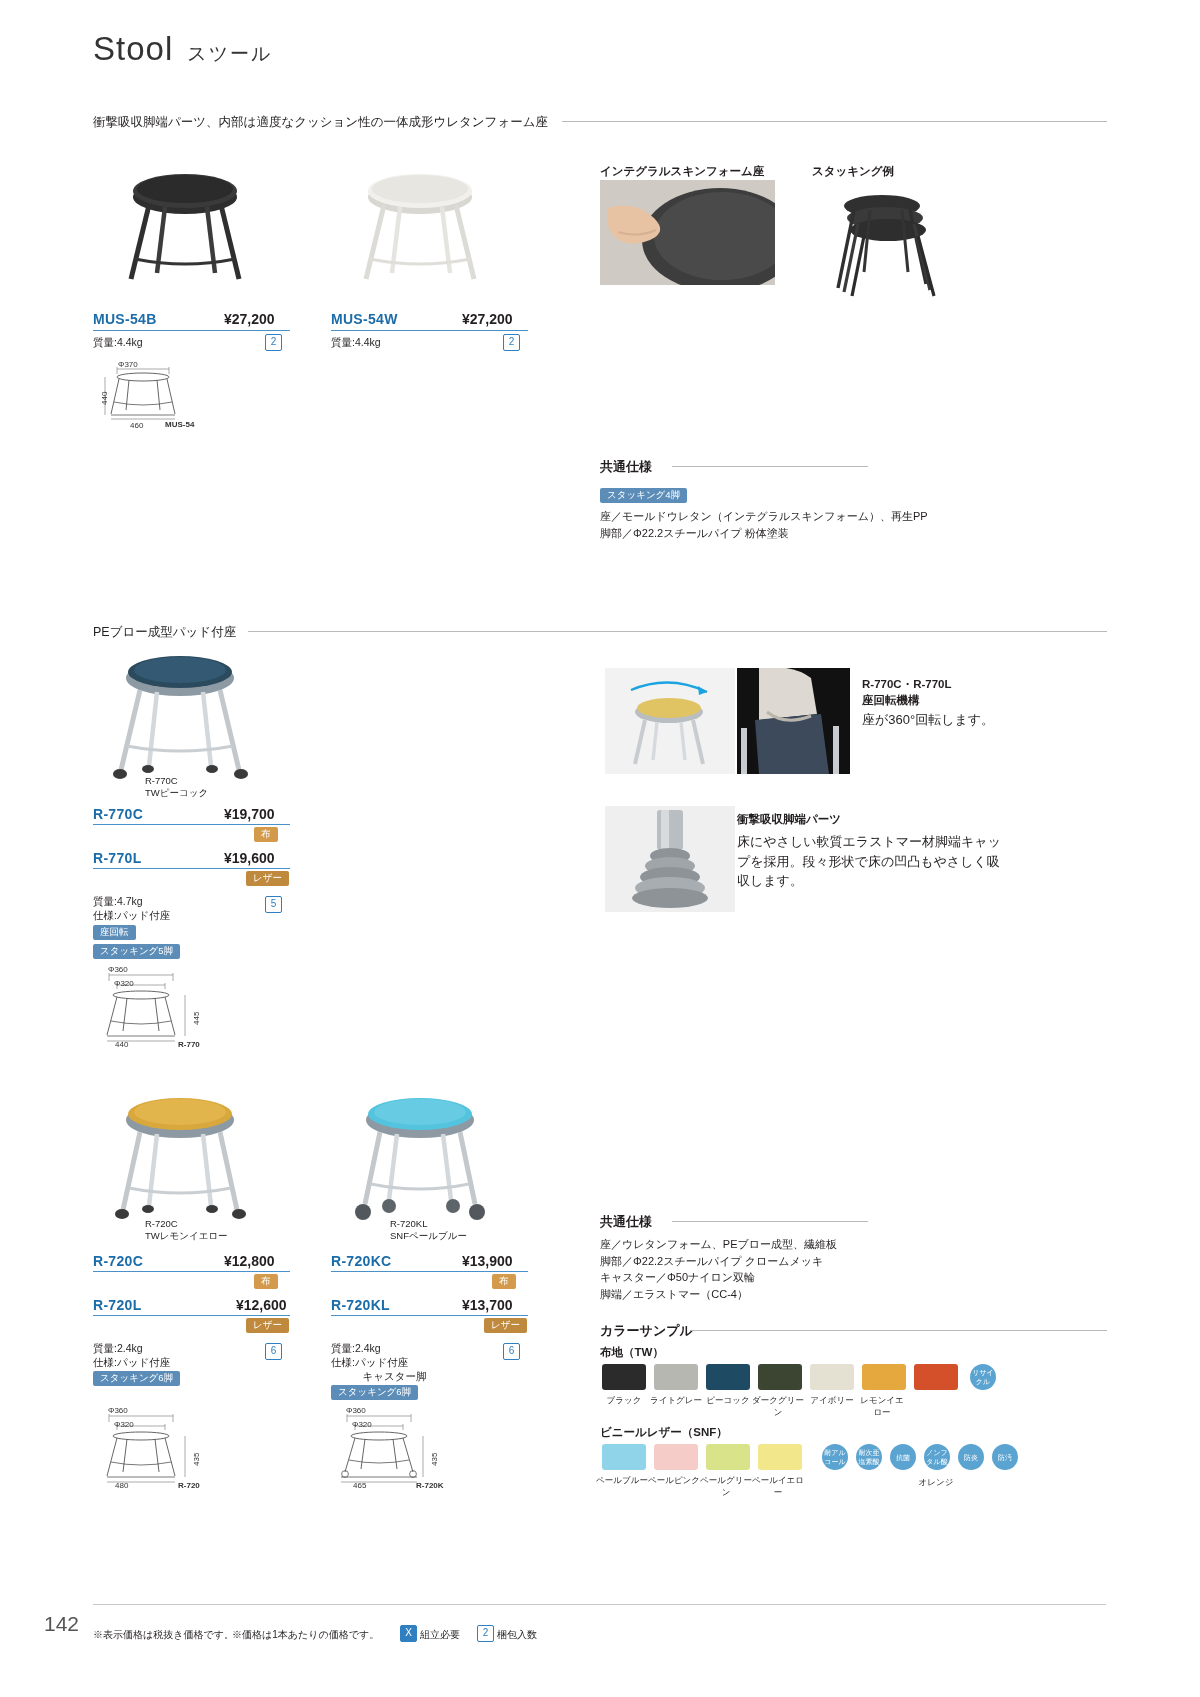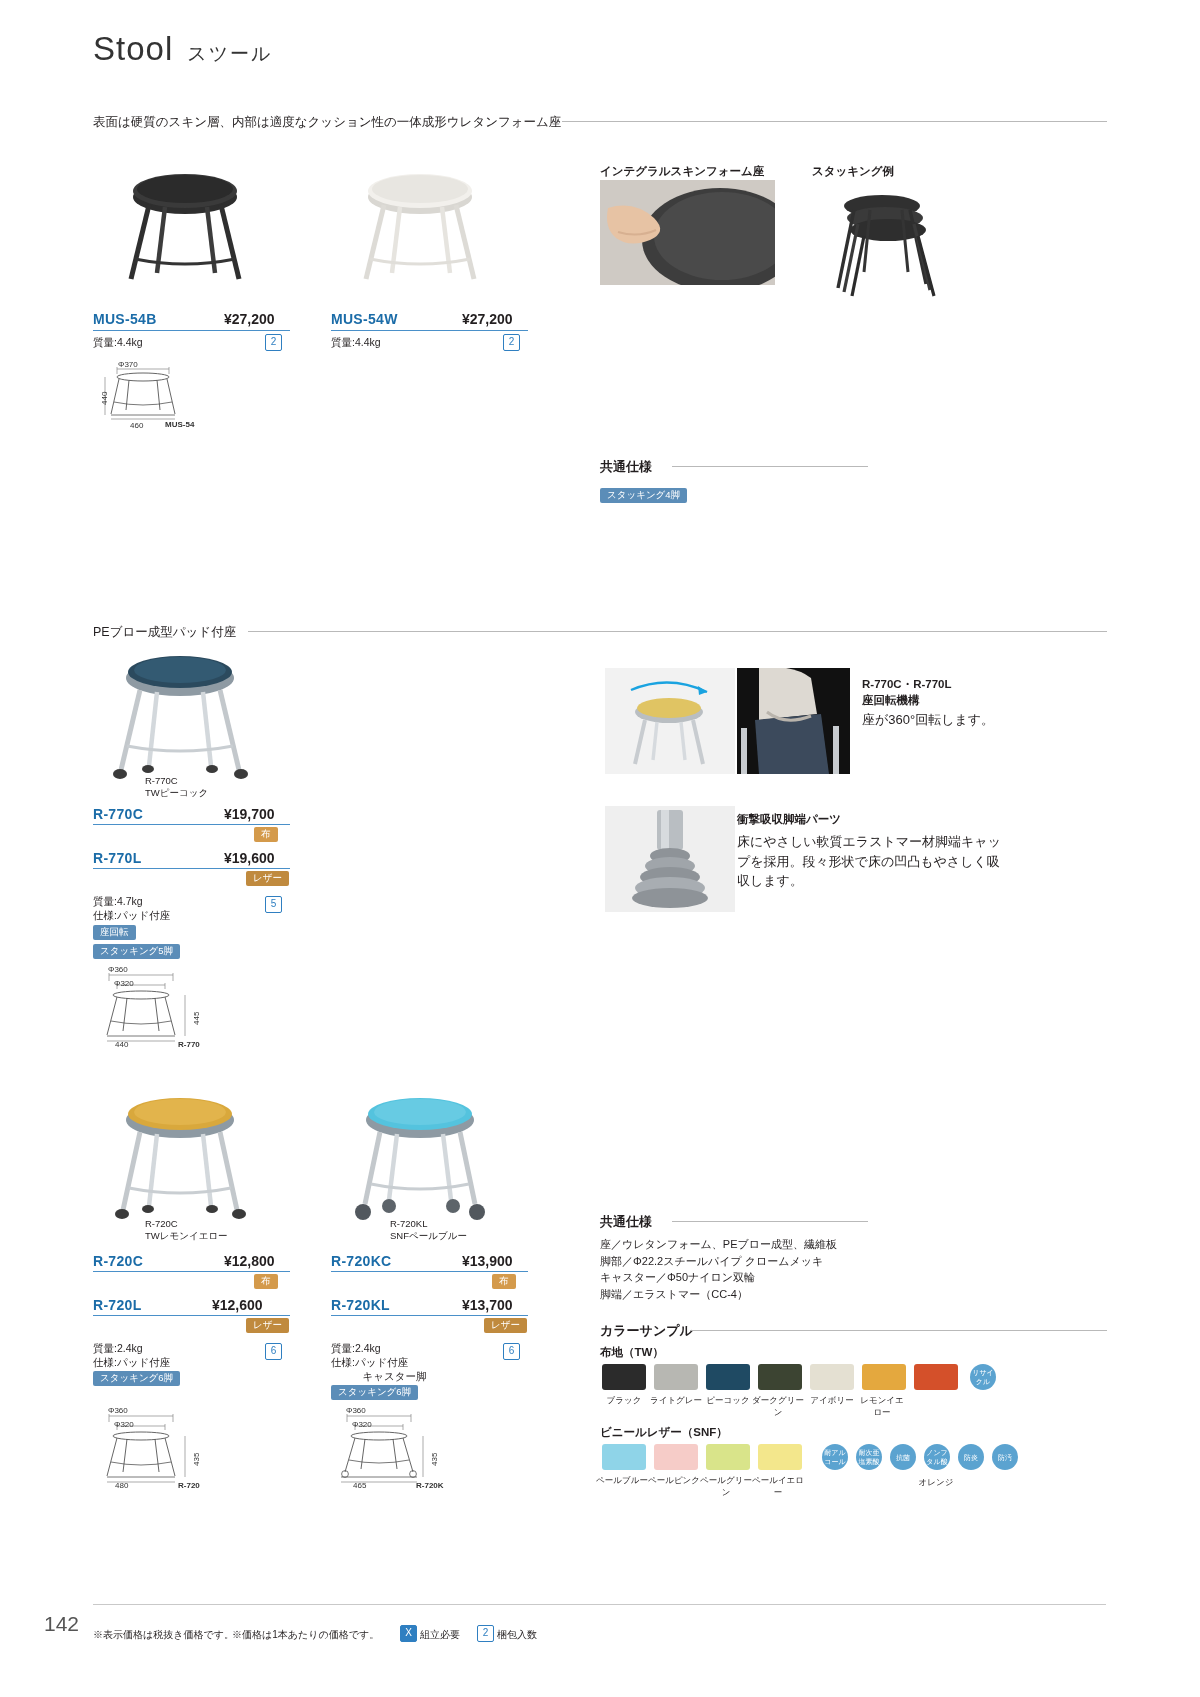--- a/index.html
+++ b/index.html
@@ -60,21 +60,21 @@
 </style>
 </head>
 <body>
 
 <div class="page">
 
   <div class="title">
     <span>Stool</span><span class="jp">スツール</span>
   </div>
 
-  <div class="sec-head" style="left:93px;top:114px;">表面は硬質のスキン層、内部は適度なクッション性の一体成形ウレタンフォーム座</div>
+  <div class="sec-head" style="left:93px;top:114px;">衝撃吸収脚端パーツ、内部は適度なクッション性の一体成形ウレタンフォーム座</div>
   <div class="rule" style="left:562px;top:121px;width:545px;"></div>
 
   <div class="photo" style="left:95px;top:155px;width:180px;height:140px;">
     <svg width="180" height="140" viewBox="0 0 180 140">
       <ellipse cx="90" cy="42" rx="52" ry="17" fill="#2e2e2e"></ellipse>
       <ellipse cx="90" cy="36" rx="52" ry="17" fill="#3a3a3a"></ellipse>
       <ellipse cx="90" cy="34" rx="48" ry="14" fill="#2b2b2b"></ellipse>
       <path d="M54 50 L36 124" stroke="#2f2f2f" stroke-width="5" fill="none"></path>
       <path d="M126 50 L144 124" stroke="#2f2f2f" stroke-width="5" fill="none"></path>
       <path d="M70 52 L62 118" stroke="#3c3c3c" stroke-width="4.5" fill="none"></path>
@@ -153,20 +153,22 @@
       <path d="M54 56 L42 116" stroke="#2b2b2b" stroke-width="3.2" fill="none"></path>
       <path d="M108 56 L124 116" stroke="#2b2b2b" stroke-width="3.2" fill="none"></path>
       <path d="M60 30 L54 92" stroke="#343434" stroke-width="3" fill="none"></path>
       <path d="M92 30 L98 92" stroke="#343434" stroke-width="3" fill="none"></path>
     </svg>
   </div>
 
   <div class="ph-cap" style="left:600px;top:458px;font-size:13px;">共通仕様</div>
   <div class="rule" style="left:672px;top:466px;width:196px;"></div>
   <div class="badge tag-blue" style="left:600px;top:488px;">スタッキング4脚</div>
+  <div class="spec" style="left:600px;top:508px;font-size:11px;line-height:1.5;">座／モールドウレタン（インテグラルスキンフォーム）、再生PP
+脚部／Φ22.2スチールパイプ 粉体塗装</div>
 
   <div class="sec-head" style="left:93px;top:624px;">PEブロー成型パッド付座</div>
   <div class="rule" style="left:248px;top:631px;width:859px;"></div>
 
   <div class="photo" style="left:85px;top:648px;width:190px;height:140px;">
     <svg width="190" height="140" viewBox="0 0 190 140">
       <ellipse cx="95" cy="30" rx="54" ry="18" fill="#8e9aa3"></ellipse>
       <ellipse cx="95" cy="24" rx="52" ry="16" fill="#2b4a5e"></ellipse>
       <ellipse cx="95" cy="22" rx="46" ry="13" fill="#335a72"></ellipse>
       <path d="M55 42 L36 122" stroke="#c3c8cc" stroke-width="5" fill="none"></path>
@@ -303,21 +305,21 @@
   </div>
   <div class="cap" style="left:390px;top:1218px;width:130px;text-align:left;">R-720KL
 SNFペールブルー</div>
 
   <div class="code" style="left:93px;top:1253px;">R-720C</div>
   <div class="price" style="left:224px;top:1253px;">¥12,800</div>
   <div class="uline" style="left:93px;top:1271px;width:197px;"></div>
   <div class="badge tag-cloth" style="left:254px;top:1274px;">布</div>
 
   <div class="code" style="left:93px;top:1297px;">R-720L</div>
-  <div class="price" style="left:212px;top:1297px;">¥12,600</div>
+  <div class="price" style="left:236px;top:1297px;">¥12,600</div>
   <div class="uline" style="left:93px;top:1315px;width:197px;"></div>
   <div class="badge tag-leather" style="left:246px;top:1318px;">レザー</div>
 
   <div class="spec" style="left:93px;top:1341px;">質量:2.4kg
 仕様:パッド付座</div>
   <div class="boxnum" style="left:265px;top:1343px;">6</div>
   <div class="badge tag-blue" style="left:93px;top:1371px;">スタッキング6脚</div>
 
   <div class="code" style="left:331px;top:1253px;">R-720KC</div>
   <div class="price" style="left:462px;top:1253px;">¥13,900</div>

